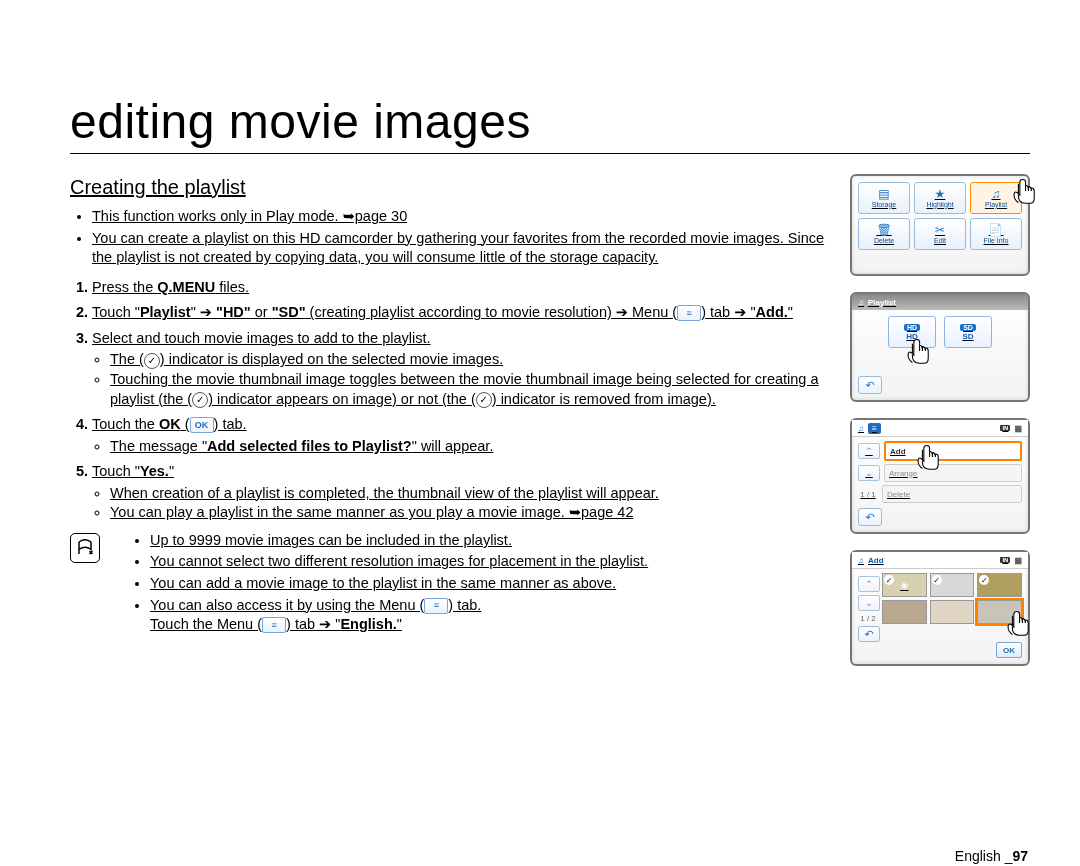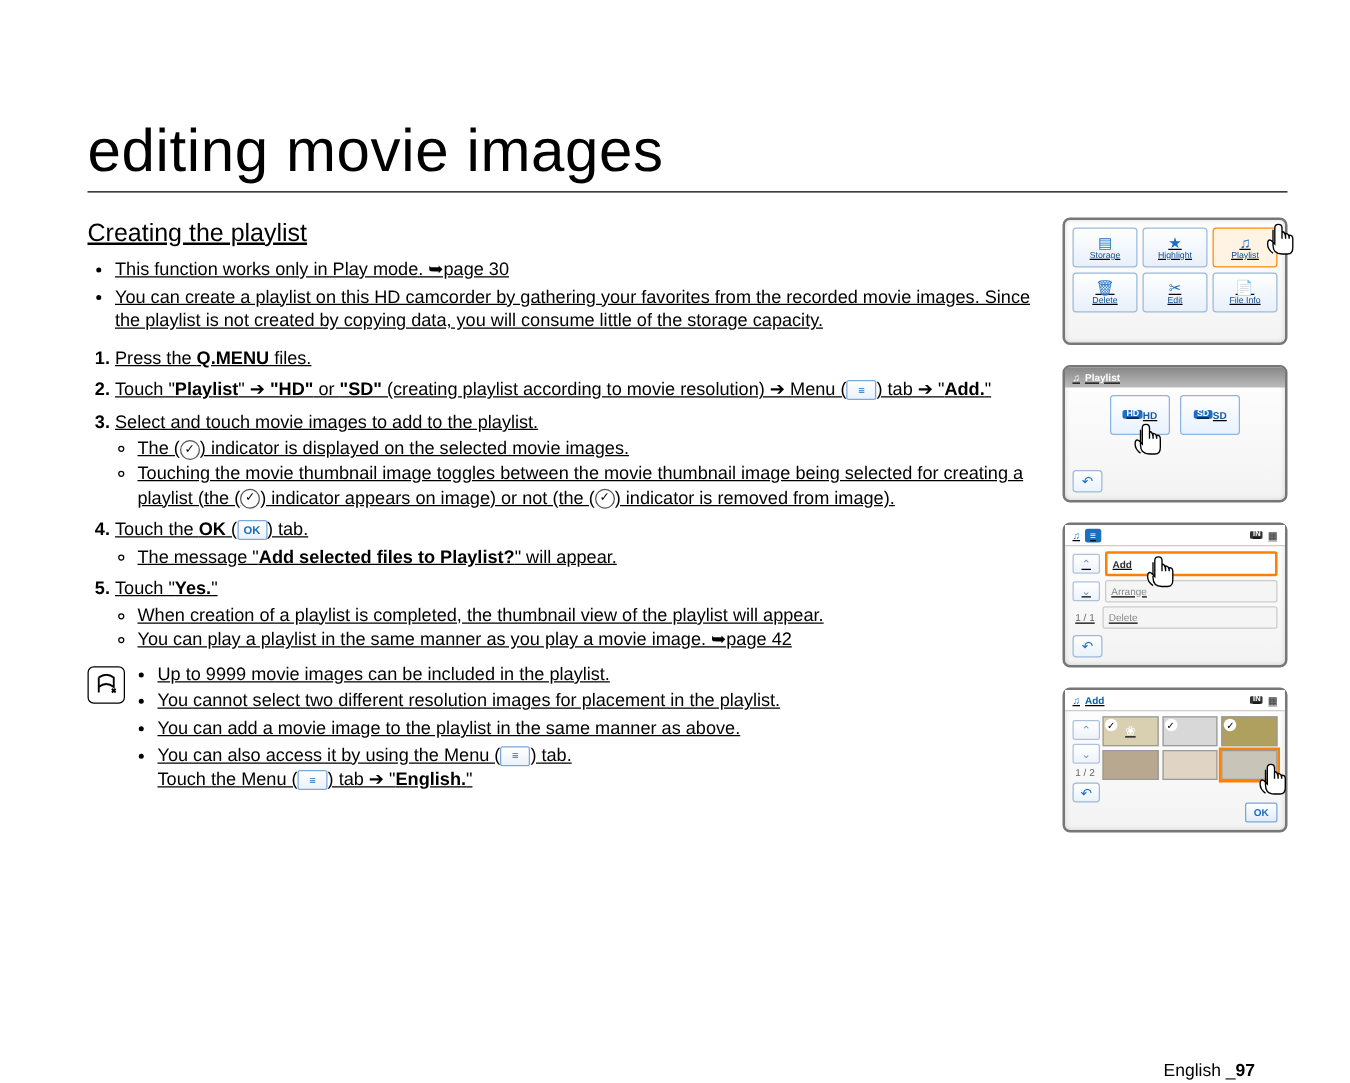--- a/index.html
+++ b/index.html
@@ -84,20 +84,21 @@
     border: 1px solid #555;
     border-radius: 50%;
     font-size: 10px;
     line-height: 1;
     vertical-align: middle;
   }
   .note-row {
     display: flex;
     align-items: flex-start;
     margin-top: 8px;
+    gap: 24px;
   }
   .note-icon {
     width: 28px;
     height: 28px;
     border: 1.5px solid #000;
     border-radius: 5px;
     display: flex;
     align-items: center;
     justify-content: center;
     margin-right: 8px;
@@ -106,21 +107,21 @@
   }
   .note-icon svg { width: 18px; height: 18px; }
   .note-list {
     margin: 0;
     padding-left: 18px;
   }
   .note-list li { margin-bottom: 2px; }
   .footer {
     position: absolute;
     bottom: 20px;
-    right: 76px;
+    right: 52px;
     font-size: 14px;
   }
   .footer .pnum { font-weight: bold; }
 
   
   .figs {
     width: 180px;
     margin-left: 20px;
     display: flex;
     flex-direction: column;
@@ -170,20 +171,21 @@
     margin-top: 6px;
     margin-bottom: 8px;
   }
   .hd-sd {
     width: 46px;
     height: 30px;
     background: linear-gradient(#fff,#e8f2ff);
     border: 1px solid #8db4e0;
     border-radius: 3px;
     display: flex;
+    flex-direction: column;
     align-items: center;
     justify-content: center;
     font-size: 8px;
     color: #1a5aa0;
     font-weight: bold;
   }
   .hd-sd .badge {
     background: #1d6ec2;
     color: #fff;
     padding: 0 3px;

